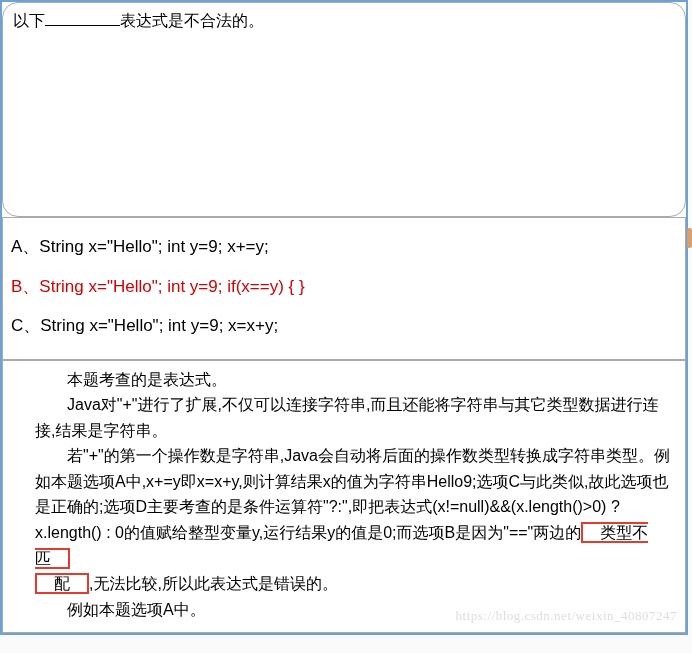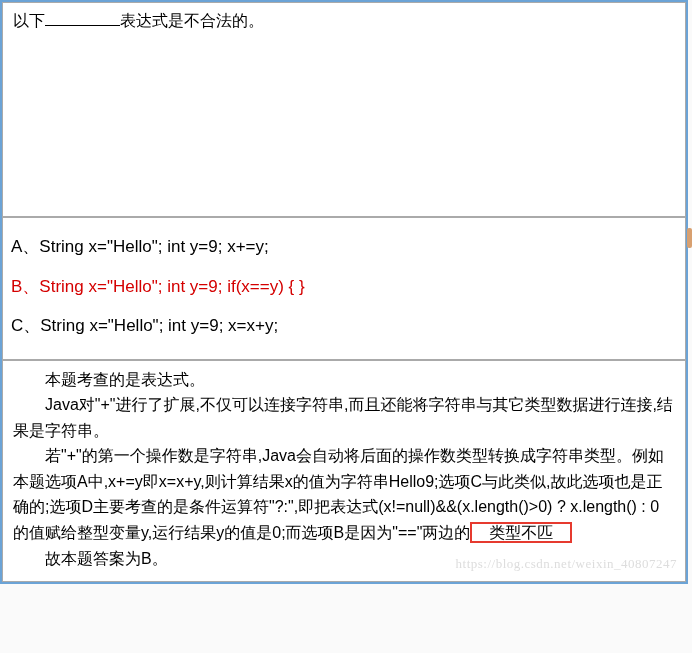--- a/index.html
+++ b/index.html
@@ -20,38 +20,39 @@
   }
   .panel {
     border: 1px solid #aaa;
     background: #fff;
     margin: 0;
   }
   .question-panel {
     height: 215px;
     padding: 6px 10px;
     line-height: 1.5;
+    border-radius: 16px;
   }
   .options-panel {
     padding: 8px 8px 6px 8px;
     line-height: 1.5;
   }
   .opt {
     margin: 8px 0 14px 0;
     font-size: 17px;
     font-family: Arial, "Microsoft YaHei", sans-serif;
   }
   .opt.correct { color: #d40000; }
   .explain-panel {
     padding: 6px 10px 10px 10px;
     line-height: 1.6;
     font-size: 16px;
     position: relative;
   }
-  .explain-panel p { text-indent: 2em; position: relative; }
+  .explain-panel p { text-indent: 2em; position: relative; margin-left: 22px; }
   .blank {
     display: inline-block;
     border-bottom: 1px solid #000;
     width: 75px;
     height: 1em;
     vertical-align: baseline;
   }
   .hl {
     border: 2px solid #e63a2f;
     padding: 0 17px;
@@ -91,19 +92,20 @@
     <div class="opt correct">B、String x="Hello"; int y=9; if(x==y) { }</div>
     <div class="opt">C、String x="Hello"; int y=9; x=x+y;</div>
   </div>
 
   <div class="panel explain-panel">
     <p>本题考查的是表达式。</p>
     <p>Java对"+"进行了扩展,不仅可以连接字符串,而且还能将字符串与其它类型数据进行连接,结果是字符串。</p>
     <p>
       <span>若"+"的第一个操作数是字符串,Java会自动将后面的操作数类型转换成字符串类型。例如本题选项A中,x+=y即x=x+y,则计算结果x的值为字符串Hello9;选项C与此类似,故此选项也是正确的;选项D主要考查的是条件运算符"?:",即把表达式(x!=null)&amp;&amp;(x.length()&gt;0) ? x.length() : 0的值赋给整型变量y,运行结果y的值是0;而选项B是因为"=="两边的</span><span class="hl">类型不匹</span>
     </p>
-    <p>故本题答案为B。</p>
+    <p style="text-indent:0"><span class="hl">配</span><span>,无法比较,所以此表达式是错误的。</span></p>
+    <p>例如本题选项A中。</p>
     <div class="watermark">https://blog.csdn.net/weixin_40807247</div>
   </div>
 
 </div>
 
 <div class="thumb"></div>
 
 </body></html>

